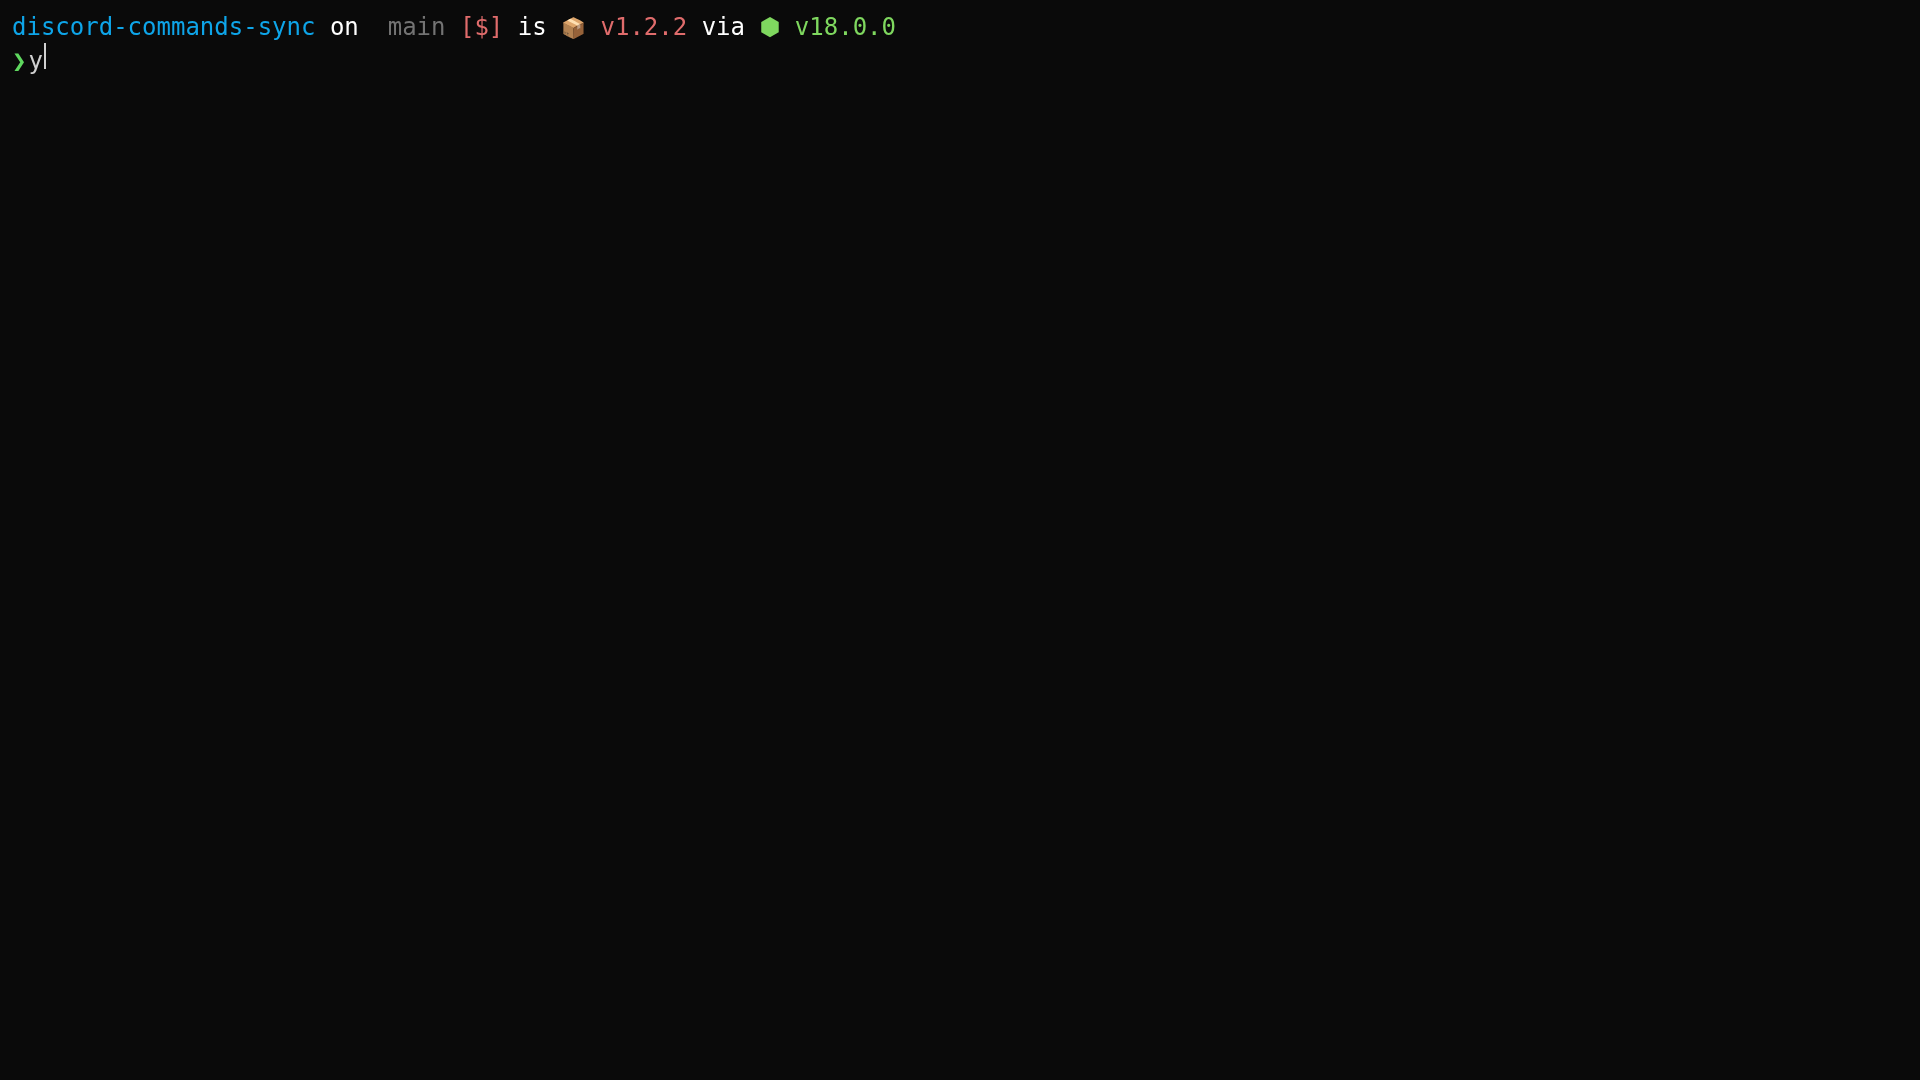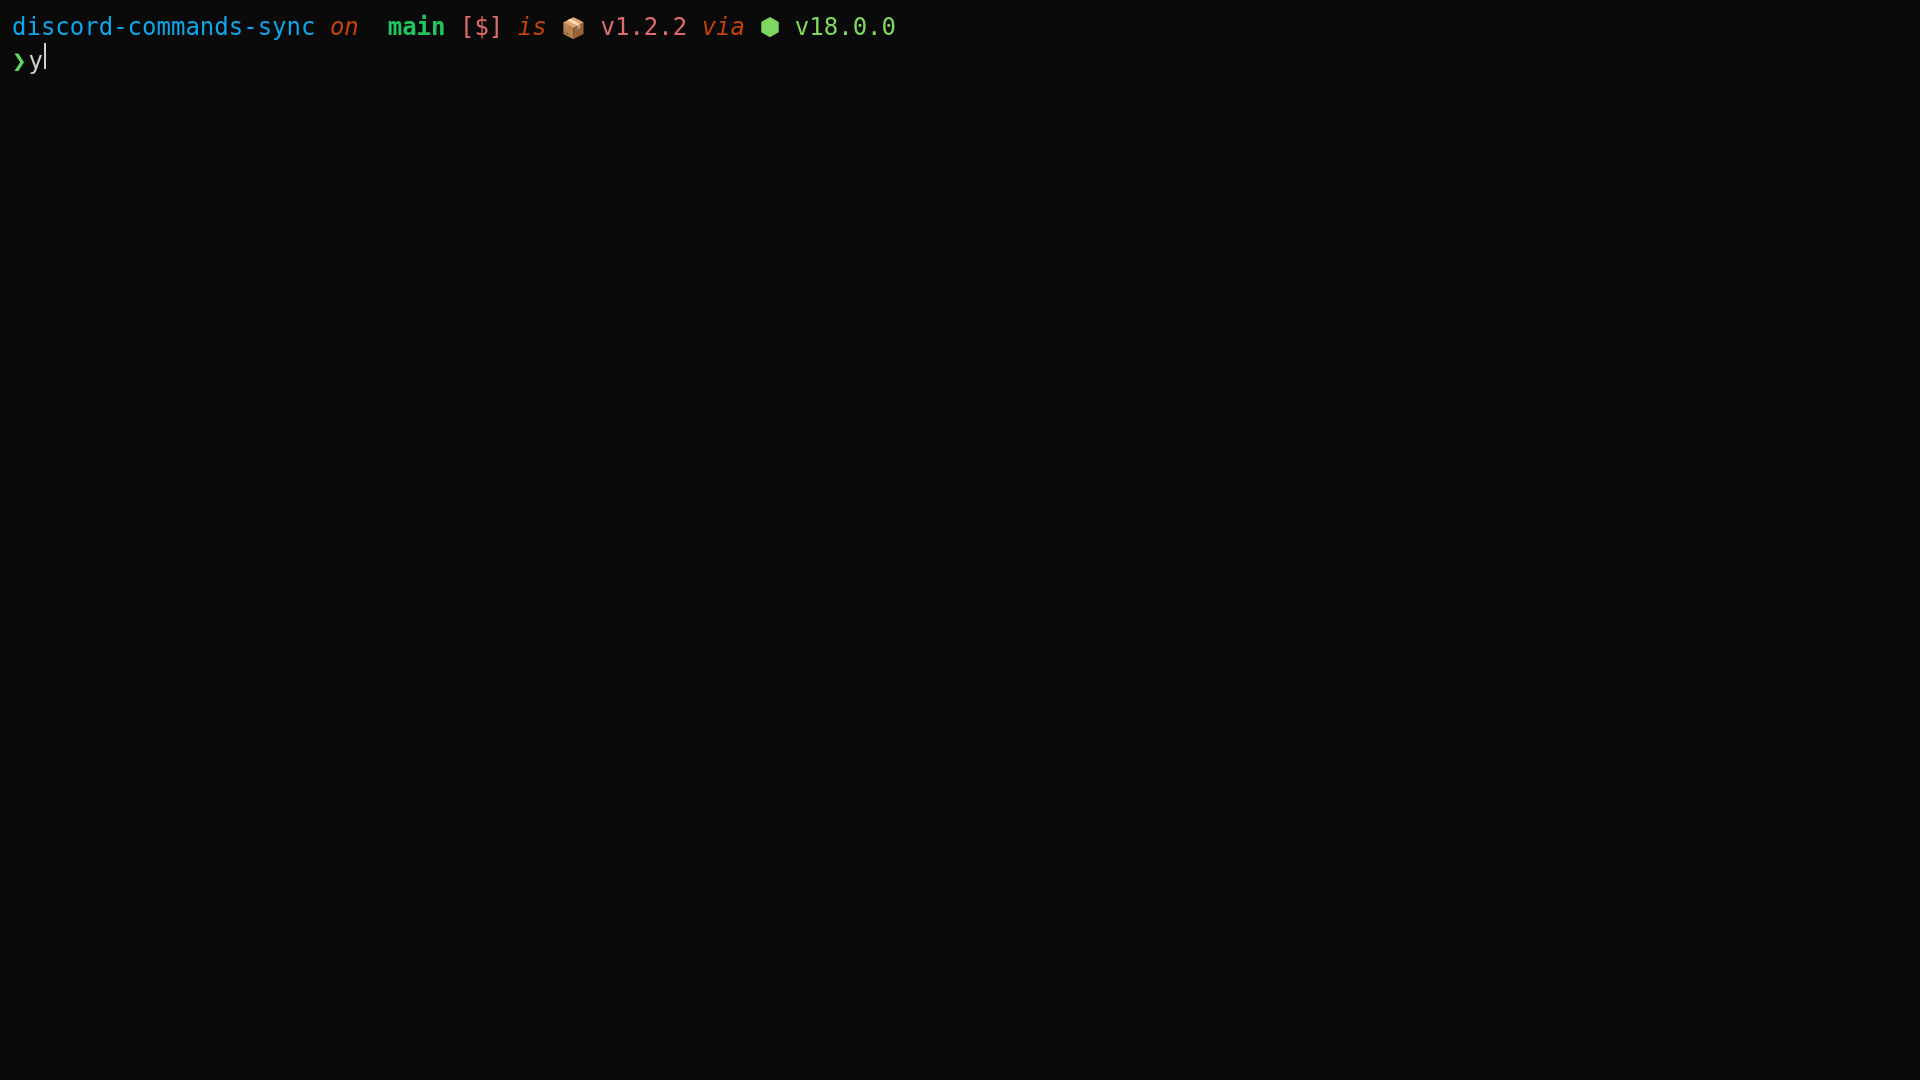--- a/index.html
+++ b/index.html
@@ -18,26 +18,24 @@
       height: 1080px;
       overflow: hidden;
     }
     .prompt-line {
       white-space: pre;
     }
     .cyan {
       color: #0ea5e9;
     }
     .white {
-      color: #c2410c;
-      font-style: italic;
+      color: #ffffff;
     }
     .magenta {
-      color: #22c55e;
-      font-weight: bold;
+      color: #737373;
     }
     .red {
       color: #e06c6c;
     }
     .green {
       color: #7fd85f;
     }
     .prompt-arrow {
       color: #5fd85f;
       font-weight: bold;

